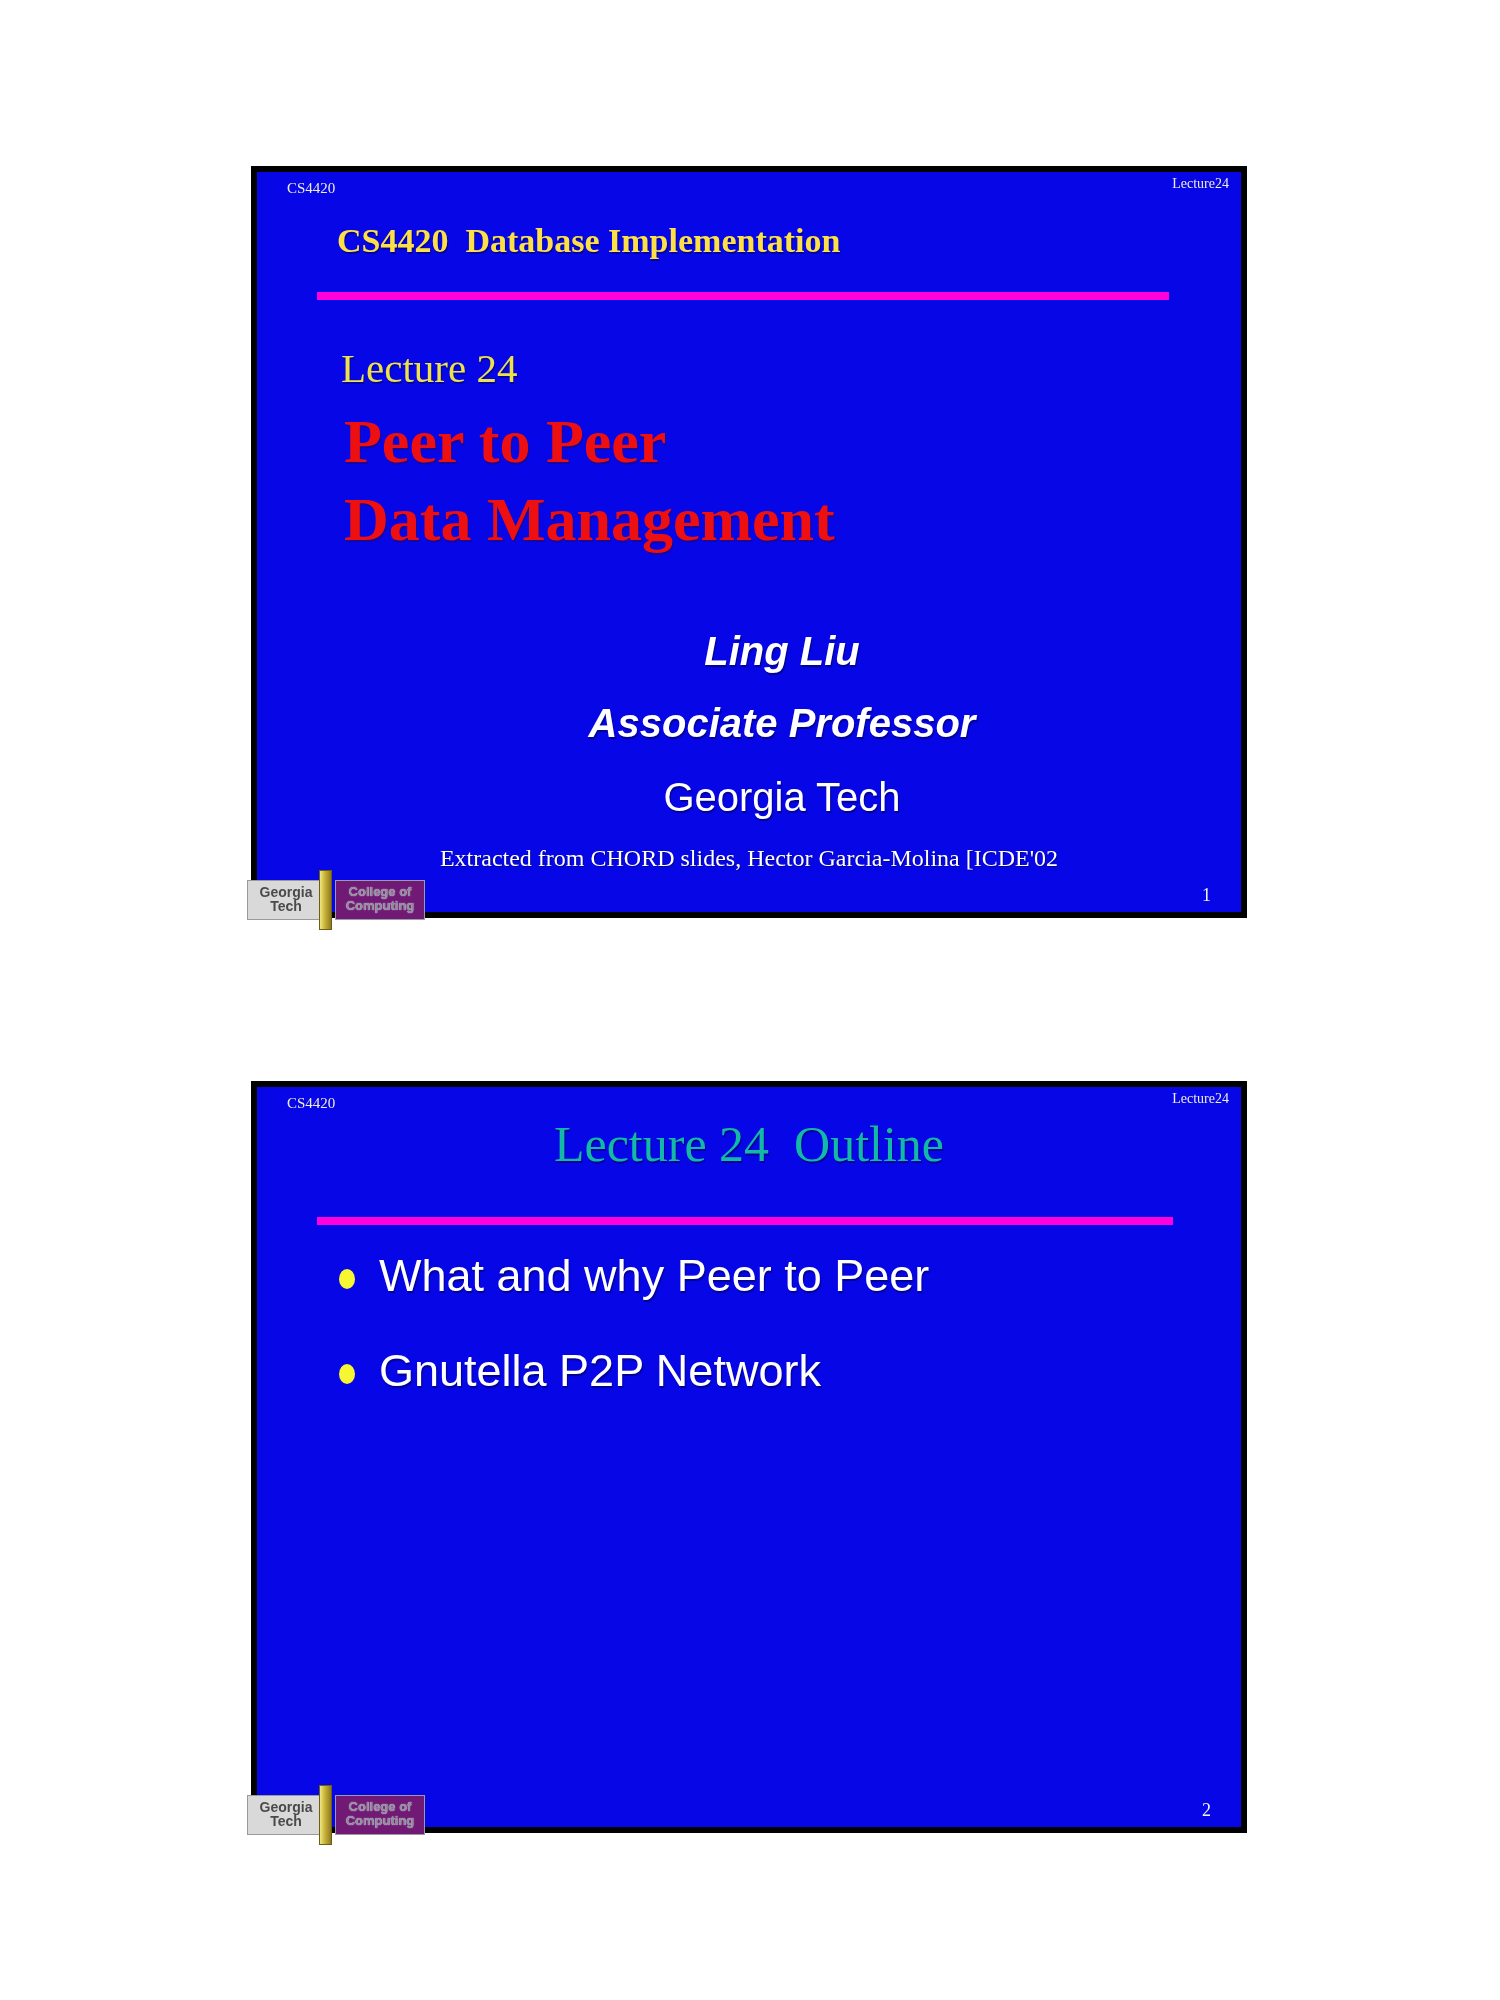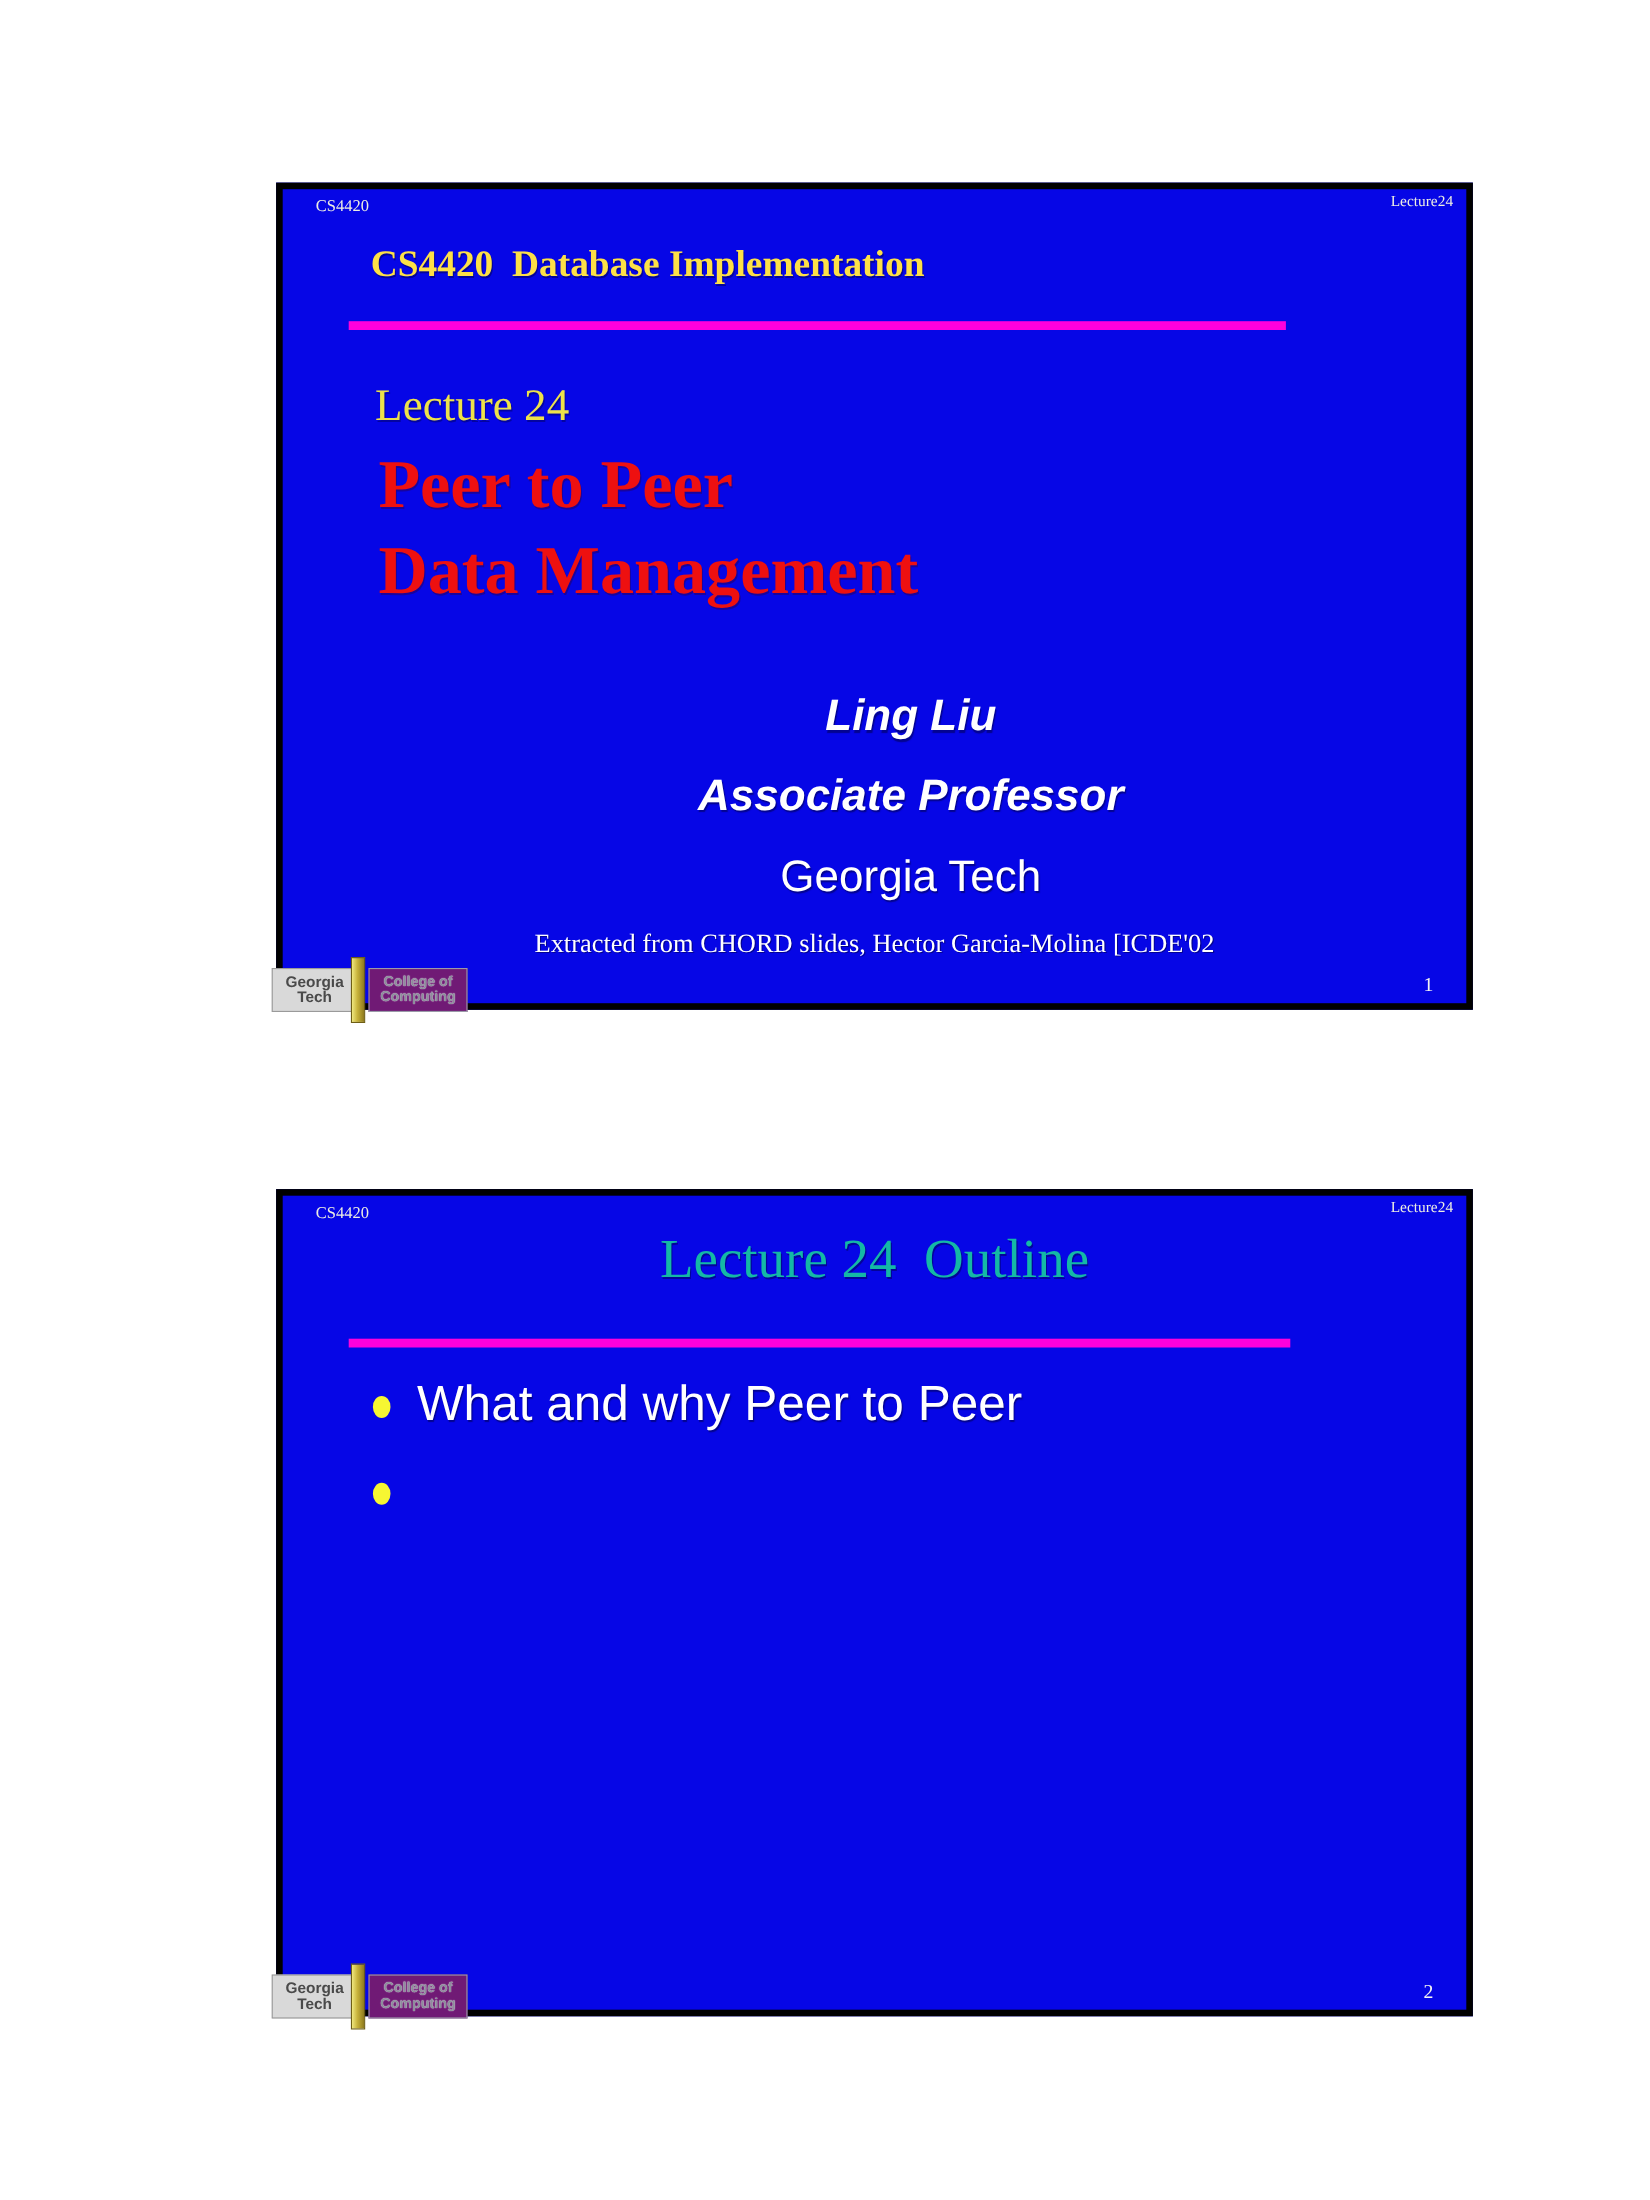--- a/index.html
+++ b/index.html
@@ -3,21 +3,21 @@
 <meta charset="utf-8">
 <style>
   html,body{margin:0;padding:0;}
   body{
     width:1500px;height:2000px;position:relative;
     background:#ffffff;
     font-family:"Liberation Sans", sans-serif;
     overflow:hidden;
   }
   .slide{
-    position:absolute;left:251px;width:1088px;height:752px;
+    position:absolute;left:251px;width:996px;height:752px;
     background:#0606E6;border:6px solid #000000;box-sizing:border-box;
   }
   #slide1{top:166px;}
   #slide2{top:1081px;}
 
   .meta{
     position:absolute;color:#EDEDE2;
     font-family:"Liberation Serif", serif;font-size:15px;
   }
   .meta-left{left:30px;top:8px;}
@@ -164,20 +164,21 @@
   <div class="title-2">Lecture 24  Outline</div>
   <div class="rule rule-2"></div>
 
   <ul class="bullet-list">
     <li class="bullet-item">
       <span class="bullet-dot"></span>
       <span>What and why Peer to Peer</span>
     </li>
     <li class="bullet-item">
       <span class="bullet-dot"></span>
+      <span>Gnutella P2P Network</span>
     </li>
   </ul>
 
   <div class="gt-logo">
     <div class="gt-left">
       <div>Georgia</div>
       <div>Tech</div>
     </div>
     <div class="gt-tower"></div>
     <div class="gt-right">

